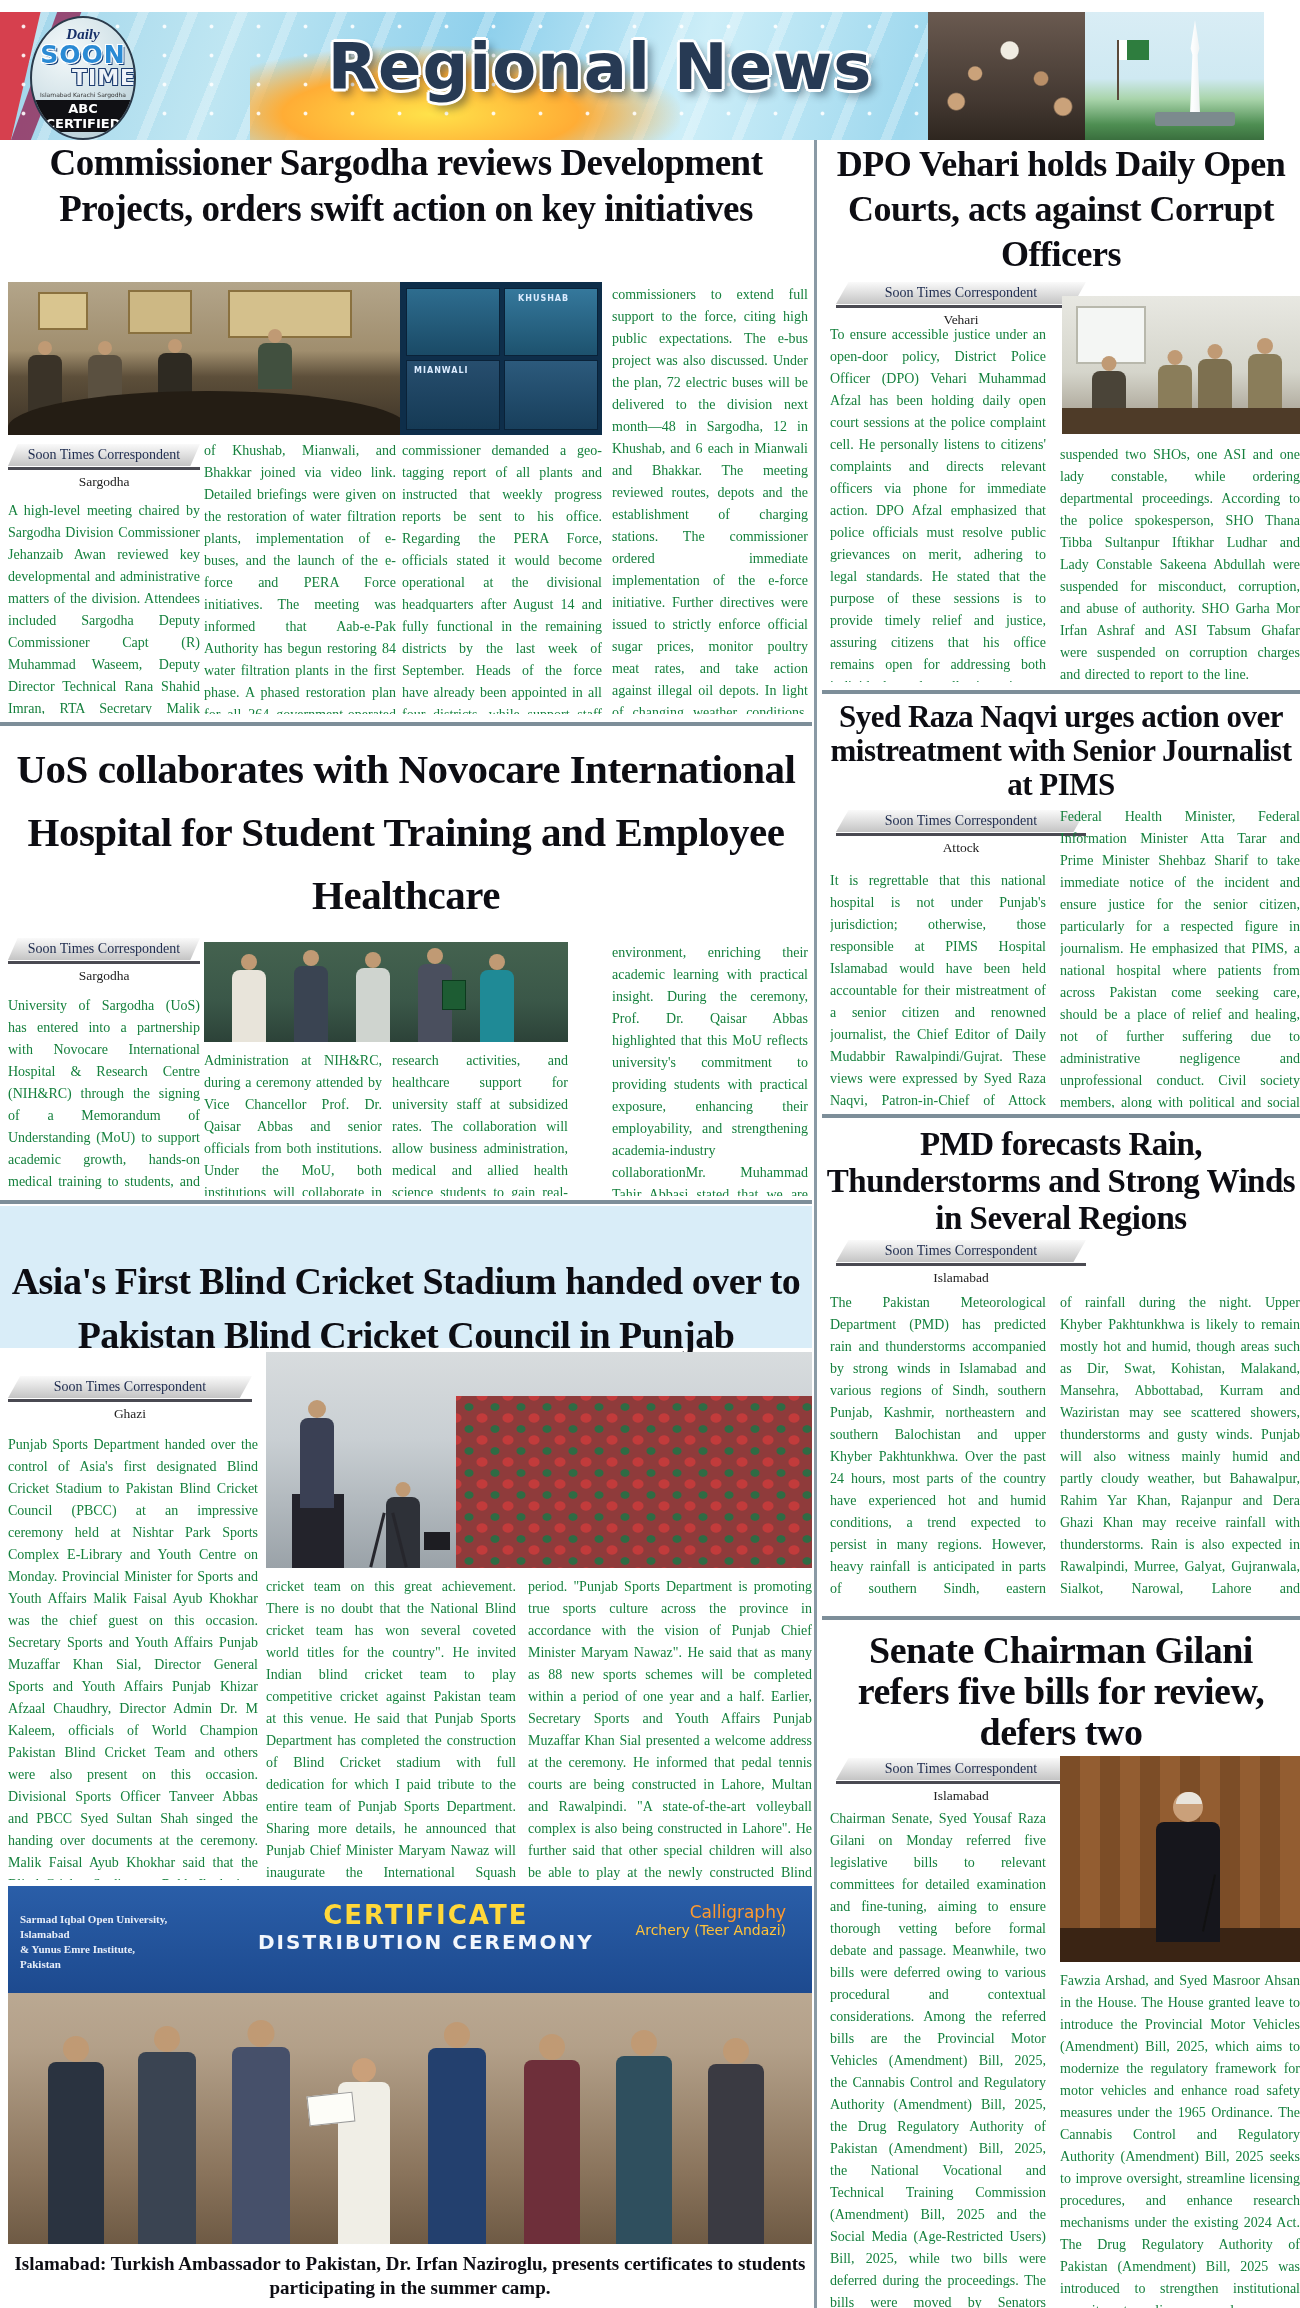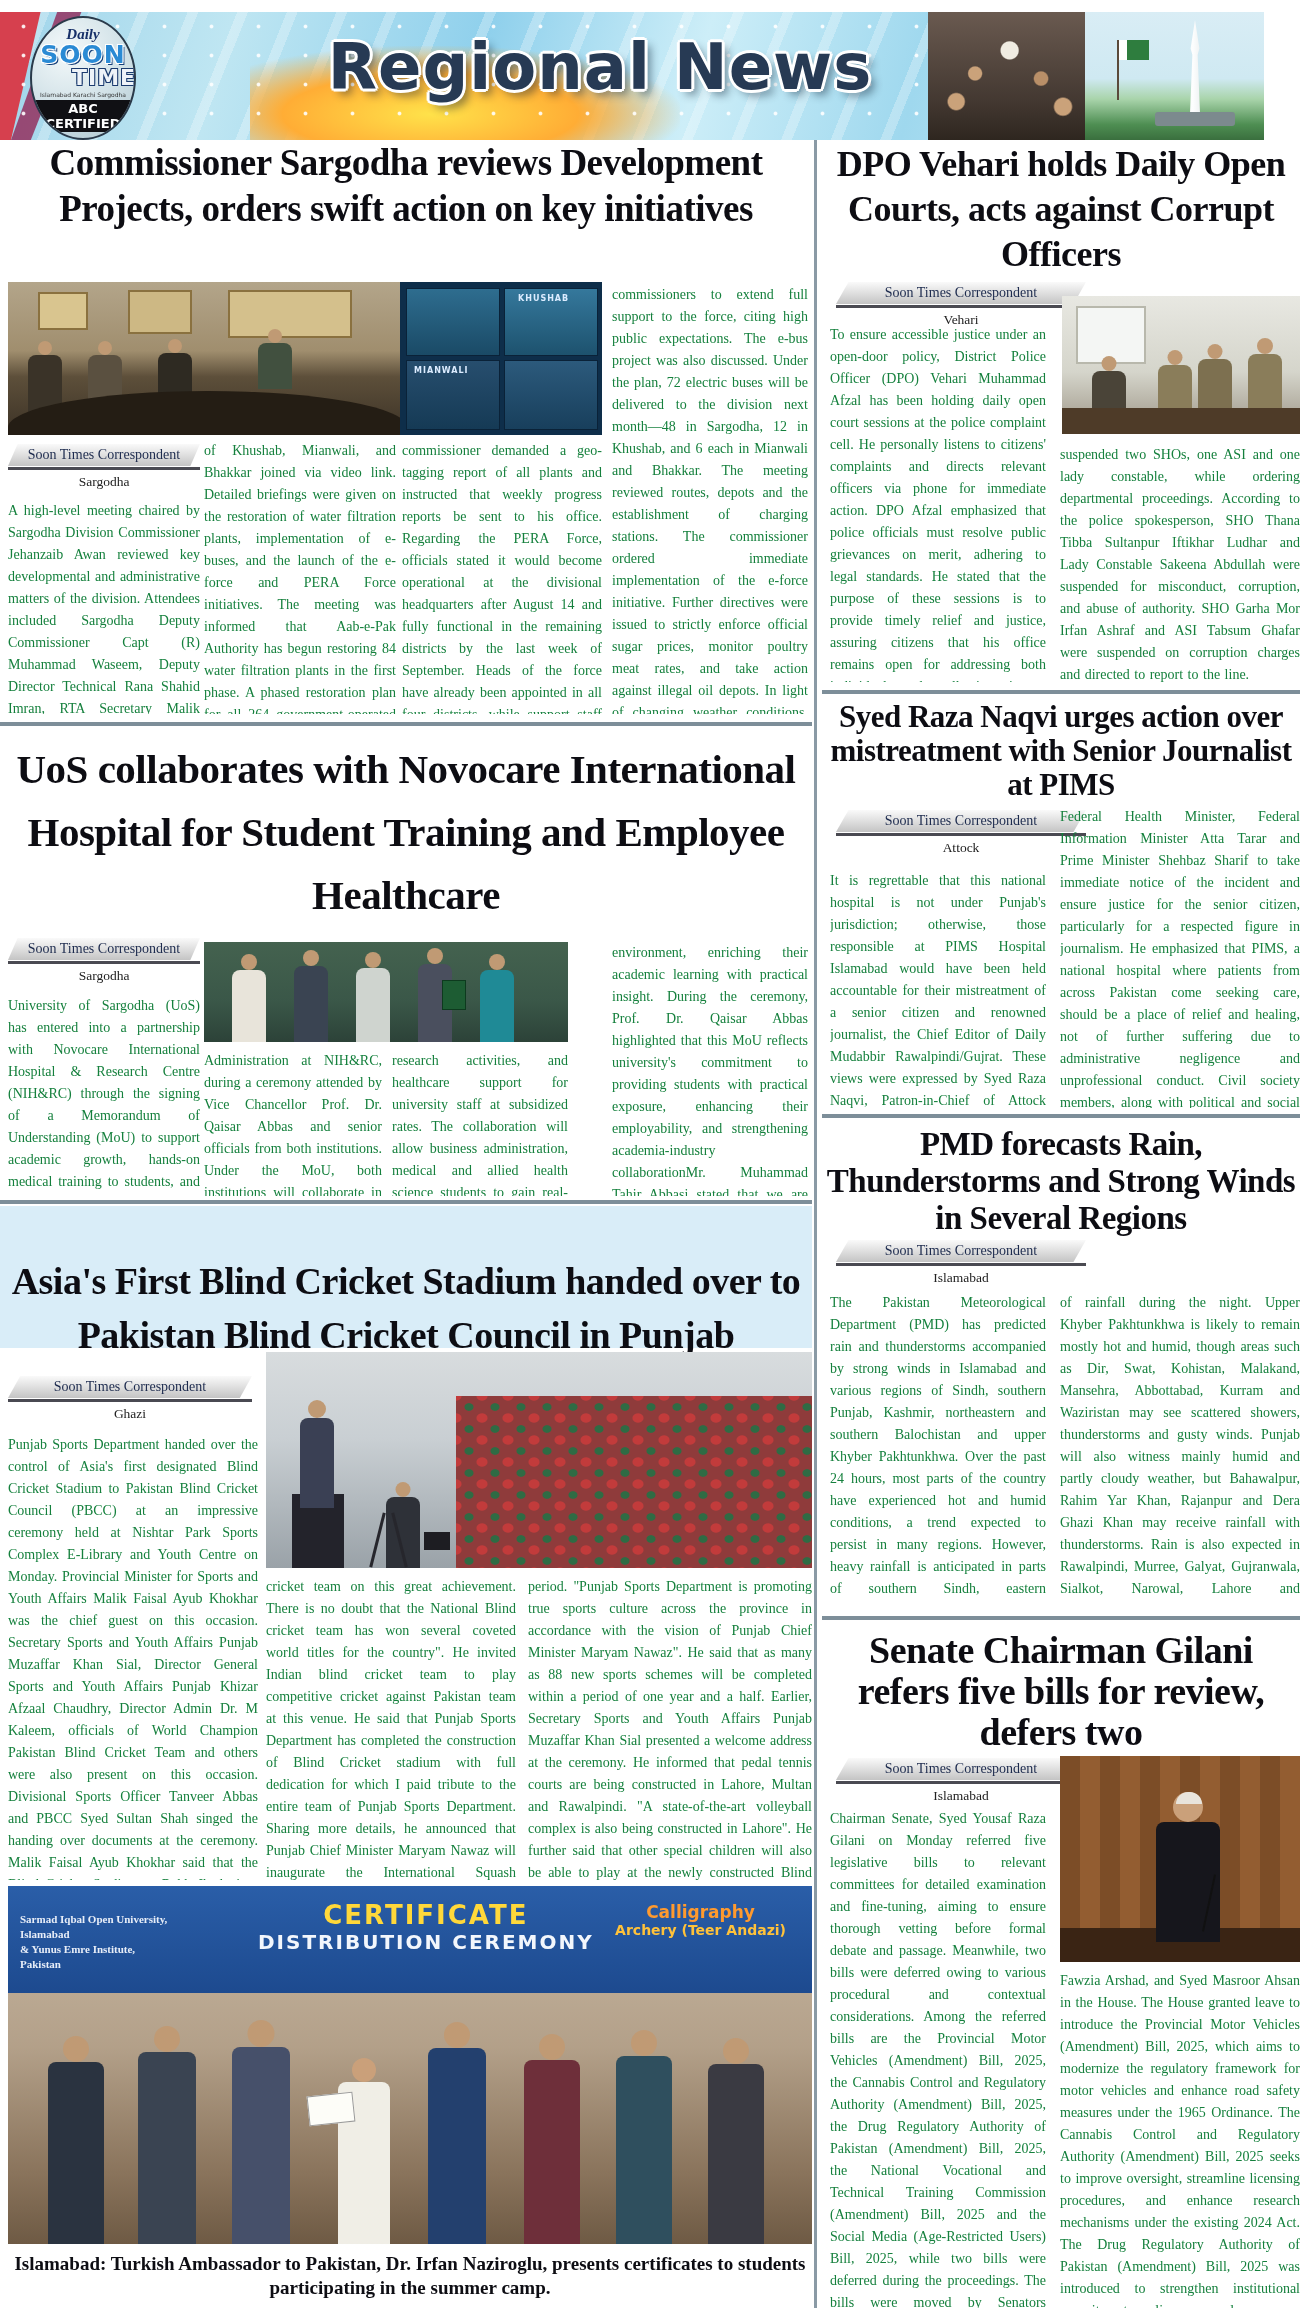--- a/index.html
+++ b/index.html
@@ -168,21 +168,21 @@
     <div style="position:absolute;inset:0;background:linear-gradient(180deg,#c9b9a4 0%,#b3a089 45%,#8a745c 80%,#6e5a44 100%)"></div>
     <div class="blue-band">
       <div style="position:absolute;left:12px;top:26px;color:#e8eef8;font-size:11px;font-weight:700;width:150px;line-height:15px">
         <div>Sarmad Iqbal Open University, Islamabad</div>
         <div>&amp; Yunus Emre Institute, Pakistan</div>
       </div>
       <div style="position:absolute;left:250px;top:14px;text-align:center">
         <div style="font-family:'DejaVu Sans',sans-serif;font-weight:800;font-size:26px;color:#ffd83a;letter-spacing:2px">CERTIFICATE</div>
         <div style="font-family:'DejaVu Sans',sans-serif;font-weight:800;font-size:20px;color:#f2f6fc;letter-spacing:2px">DISTRIBUTION CEREMONY</div>
       </div>
-      <div style="position:absolute;right:26px;top:16px;text-align:center;color:#ff9a2e;font-family:'DejaVu Sans',sans-serif;font-weight:700">
+      <div style="position:absolute;right:26px;top:16px;text-align:right;color:#ff9a2e;font-family:'DejaVu Sans',sans-serif;font-weight:400">
         <div style="font-size:17px">Calligraphy</div>
         <div style="font-size:14px;color:#ffc23a">Archery (Teer Andazi)</div>
       </div>
     </div>
     <i class="p" style="left:40px;width:56px;--h:208px;--c:#2a3340;--d:26px"></i>
     <i class="p" style="left:130px;width:58px;--h:218px;--c:#3a4452;--d:26px"></i>
     <i class="p" style="left:224px;width:58px;--h:224px;--c:#46506a;--d:27px"></i>
     <i class="p" style="left:330px;width:52px;--h:186px;--c:#f0eee6;--d:24px;--s:#caa07a"></i>
     <div style="position:absolute;left:300px;bottom:120px;width:44px;height:28px;background:#fdfdf8;border:1px solid #999;transform:rotate(-6deg)"></div>
     <i class="p" style="left:420px;width:58px;--h:222px;--c:#23406e;--d:26px"></i>

